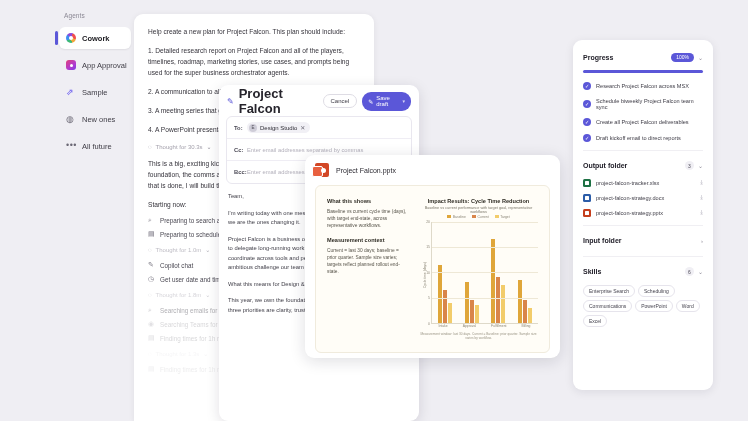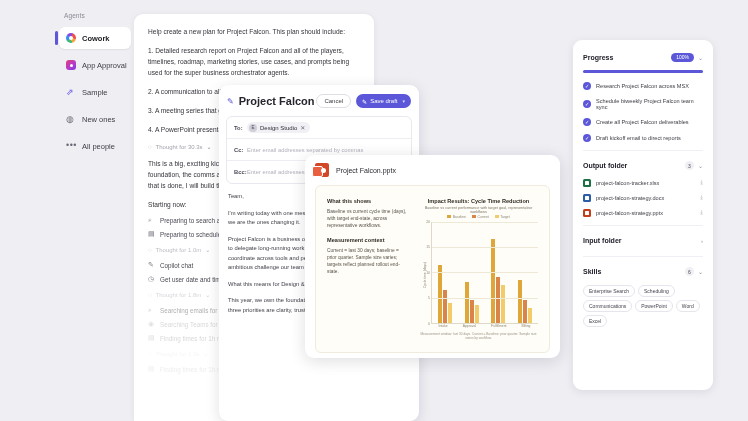--- a/index.html
+++ b/index.html
@@ -90,21 +90,21 @@
     position: absolute; left: 219px; top: 85px; width: 200px; height: 336px;
     background: #ffffff; border-radius: 9px;
     box-shadow: 0 3px 14px rgba(20,18,40,.13);
     overflow: hidden;
   }
   .compose-head {
     display: flex; align-items: center; height: 22px;
     padding: 0 8px; margin-top: 5px;
   }
   .compose-title {
-    font-size: 11px; font-weight: bold; color: #26242c; margin-left: 5px; text-align: right;
+    font-size: 13px; font-weight: bold; color: #26242c; margin-left: 5px;
   }
   .compose-actions { margin-left: auto; display: flex; align-items: center; gap: 5px; }
   .btn-cancel {
     font-size: 6px; color: #3b3943; background: #fff;
     border: 1px solid #dedce4; border-radius: 9px; padding: 3px 7px;
   }
   .btn-save {
     display: flex; align-items: center; gap: 3px;
     font-size: 6px; color: #fff; background: #5b57d8;
     border-radius: 9px; padding: 3.5px 6px;
@@ -257,21 +257,21 @@
     <div class="nav-item">
       <span class="nav-ico ic-analyst">⇗</span>
       <span>Sample</span>
     </div>
     <div class="nav-item">
       <span class="nav-ico ic-newagent">◍</span>
       <span>New ones</span>
     </div>
     <div class="nav-item">
       <span class="nav-ico ic-allagents">•••</span>
-      <span>All people</span>
+      <span>All future</span>
     </div>
   </div>
 
   <div class="chat-panel">
     <div class="chat-p">Help create a new plan for Project Falcon. This plan should include:</div>
     <div class="chat-p">1. Detailed research report on Project Falcon and all of the players, timelines, roadmap, marketing stories, use cases, and prompts being used for the super business orchestrator agents.</div>
     <div class="chat-p">2. A communication to all of the team with a summary of the strategy.</div>
     <div class="chat-p">3. A meeting series that gets us together twice a week.</div>
     <div class="chat-p">4. A PowerPoint presentation of the strategy.</div>
 

